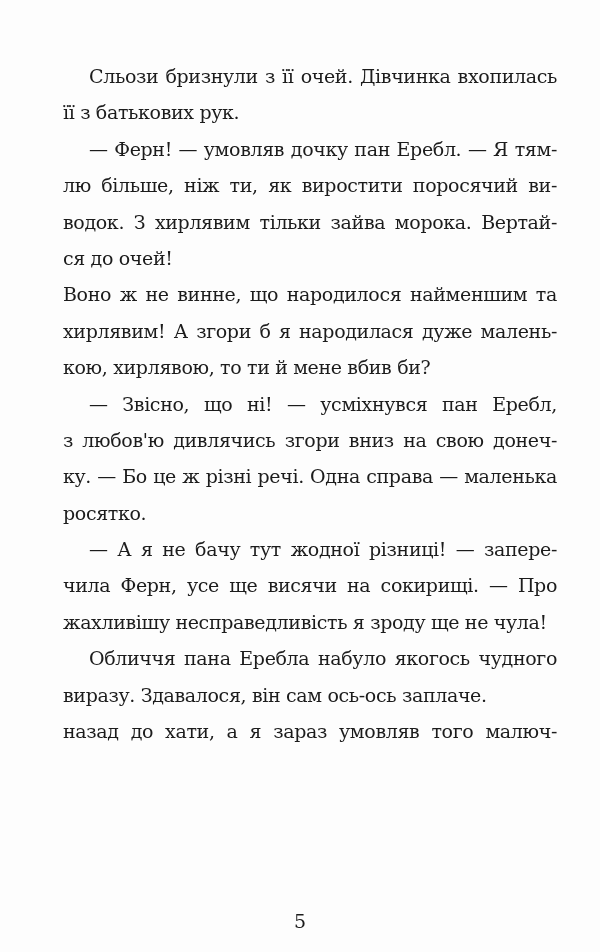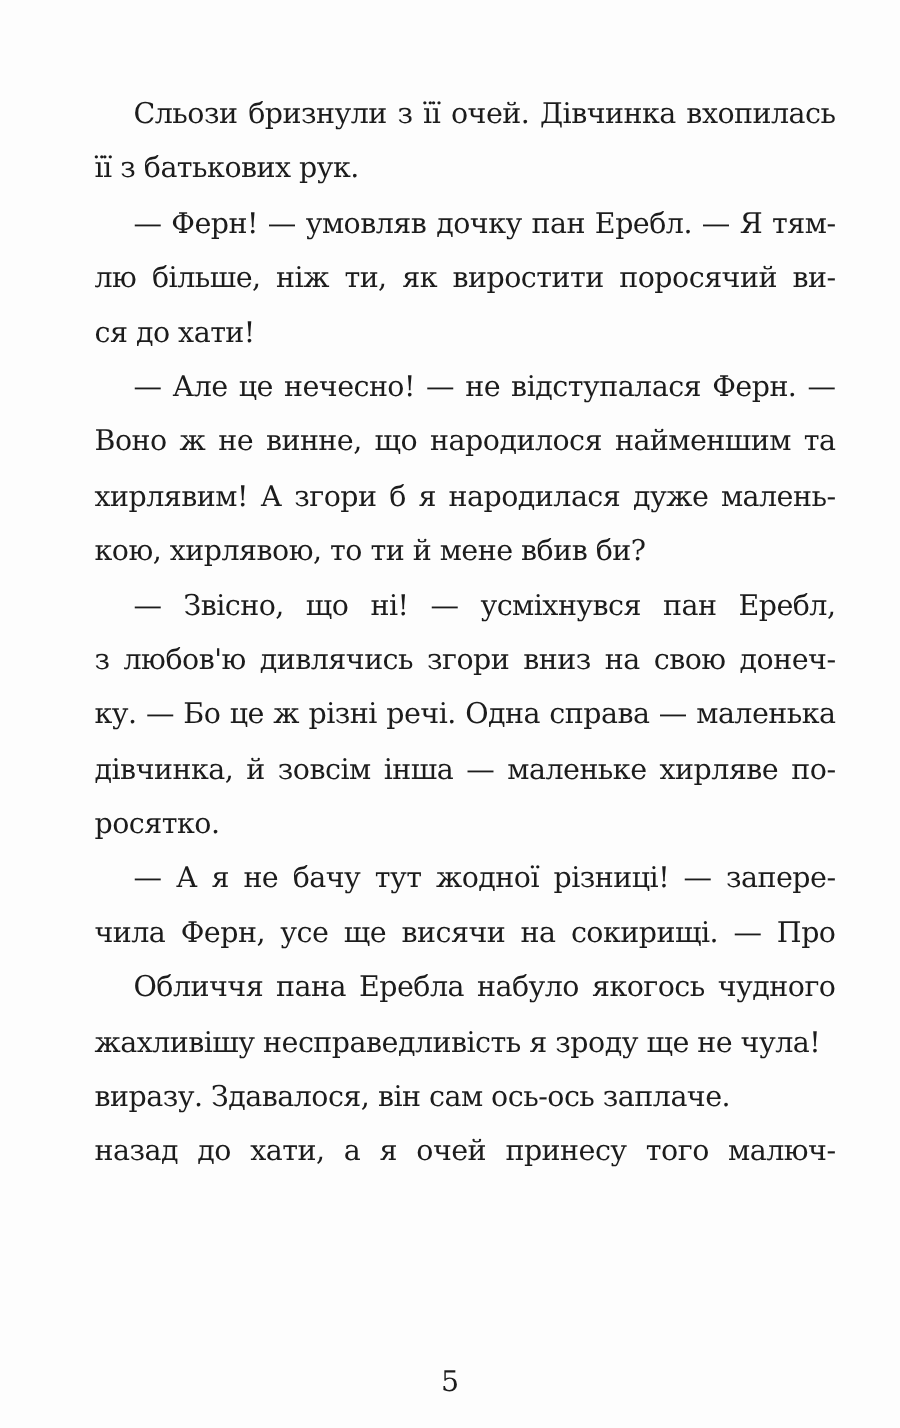--- a/index.html
+++ b/index.html
@@ -48,31 +48,30 @@
     }
   </style>
 </head>
 <body>
 
 <div class="page-text">
   <span class="line indent">Сльози бризнули з її очей. Дівчинка вхопилась</span>
   <span class="line last">її з батькових рук.</span>
   <span class="line indent">— Ферн! — умовляв дочку пан Еребл. — Я тям-</span>
   <span class="line">лю більше, ніж ти, як виростити поросячий ви-</span>
-  <span class="line last">ся до хати!</span>
-  <span class="line indent">— Але це нечесно! — не відступалася Ферн. —</span>
+  <span class="line">водок. З хирлявим тільки зайва морока. Вертай-</span>
+  <span class="line last">ся до очей!</span>
   <span class="line">Воно ж не винне, що народилося найменшим та</span>
   <span class="line">хирлявим! А згори б я народилася дуже малень-</span>
   <span class="line last">кою, хирлявою, то ти й мене вбив би?</span>
   <span class="line indent">— Звісно, що ні! — усміхнувся пан Еребл,</span>
   <span class="line">з любов'ю дивлячись згори вниз на свою донеч-</span>
   <span class="line">ку. — Бо це ж різні речі. Одна справа — маленька</span>
-  <span class="line">дівчинка, й зовсім інша — маленьке хирляве по-</span>
   <span class="line last">росятко.</span>
   <span class="line indent">— А я не бачу тут жодної різниці! — запере-</span>
   <span class="line">чила Ферн, усе ще висячи на сокирищі. — Про</span>
+  <span class="line last">жахливішу несправедливість я зроду ще не чула!</span>
   <span class="line indent">Обличчя пана Еребла набуло якогось чудного</span>
-  <span class="line last">жахливішу несправедливість я зроду ще не чула!</span>
   <span class="line last">виразу. Здавалося, він сам ось-ось заплаче.</span>
-  <span class="line">назад до хати, а я очей принесу того малюч-</span>
+  <span class="line">назад до хати, а я зараз умовляв того малюч-</span>
 </div>
 
 <div class="page-number">5</div>
 
 </body></html>

